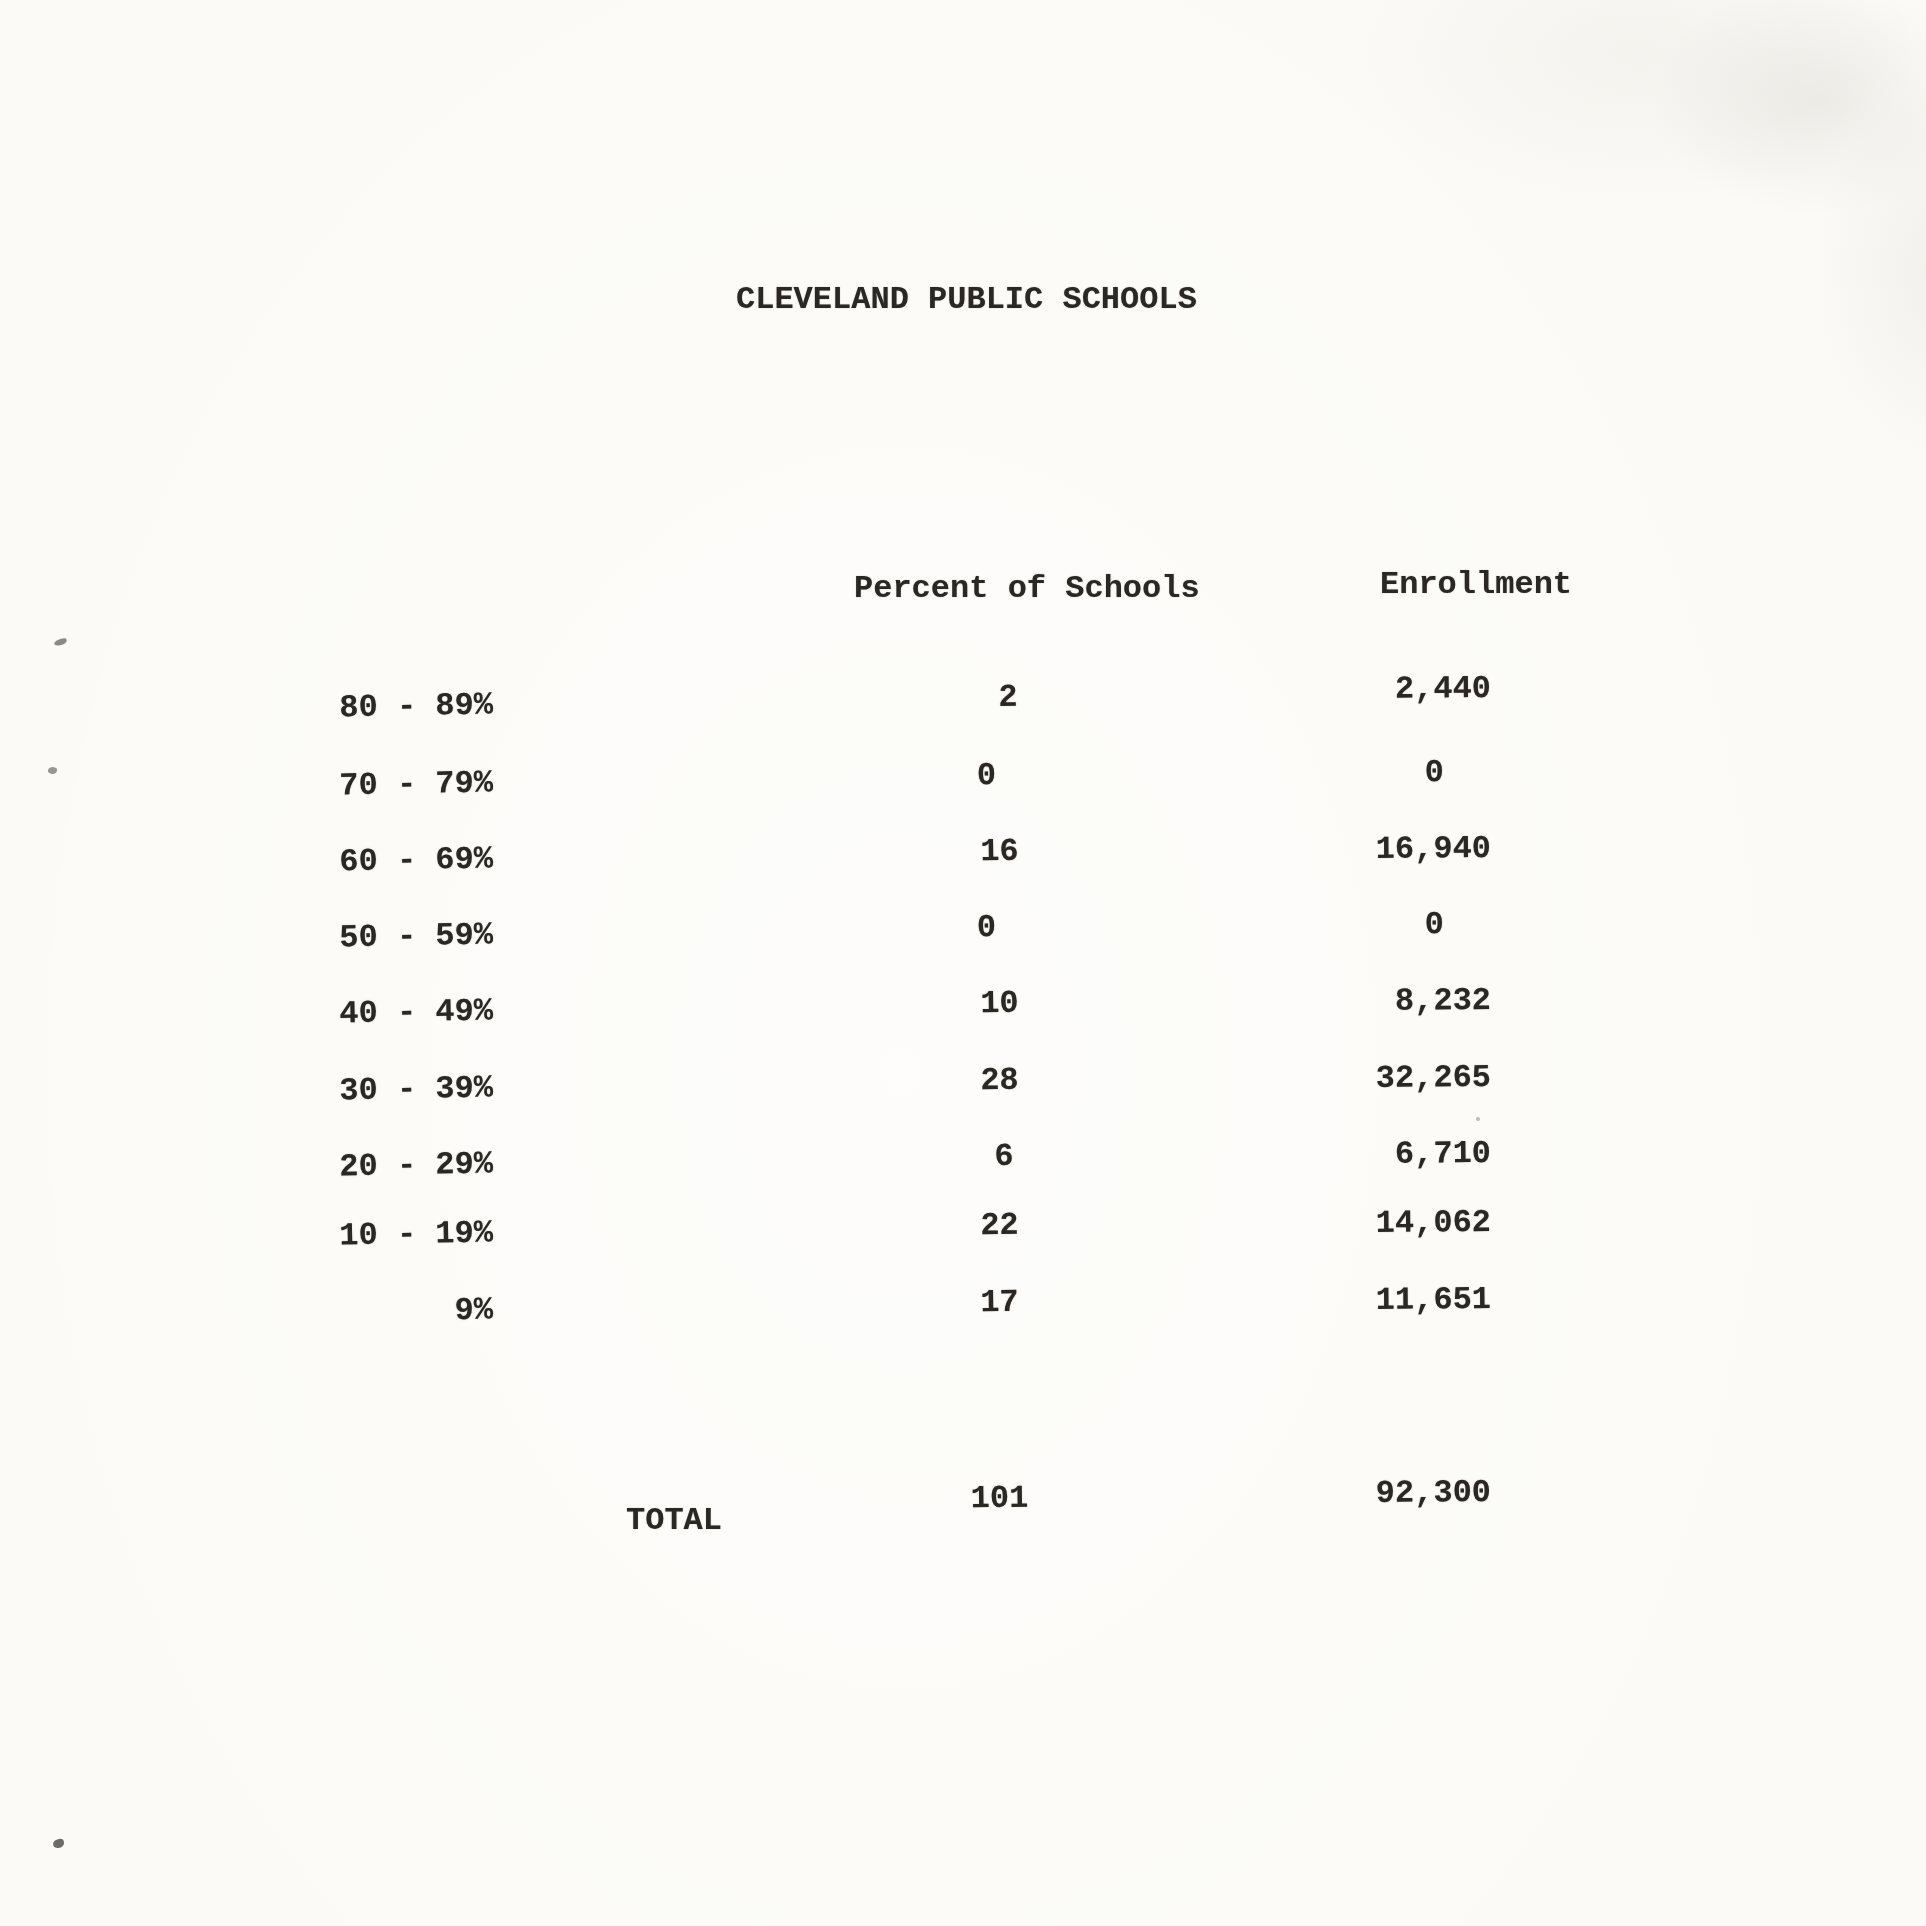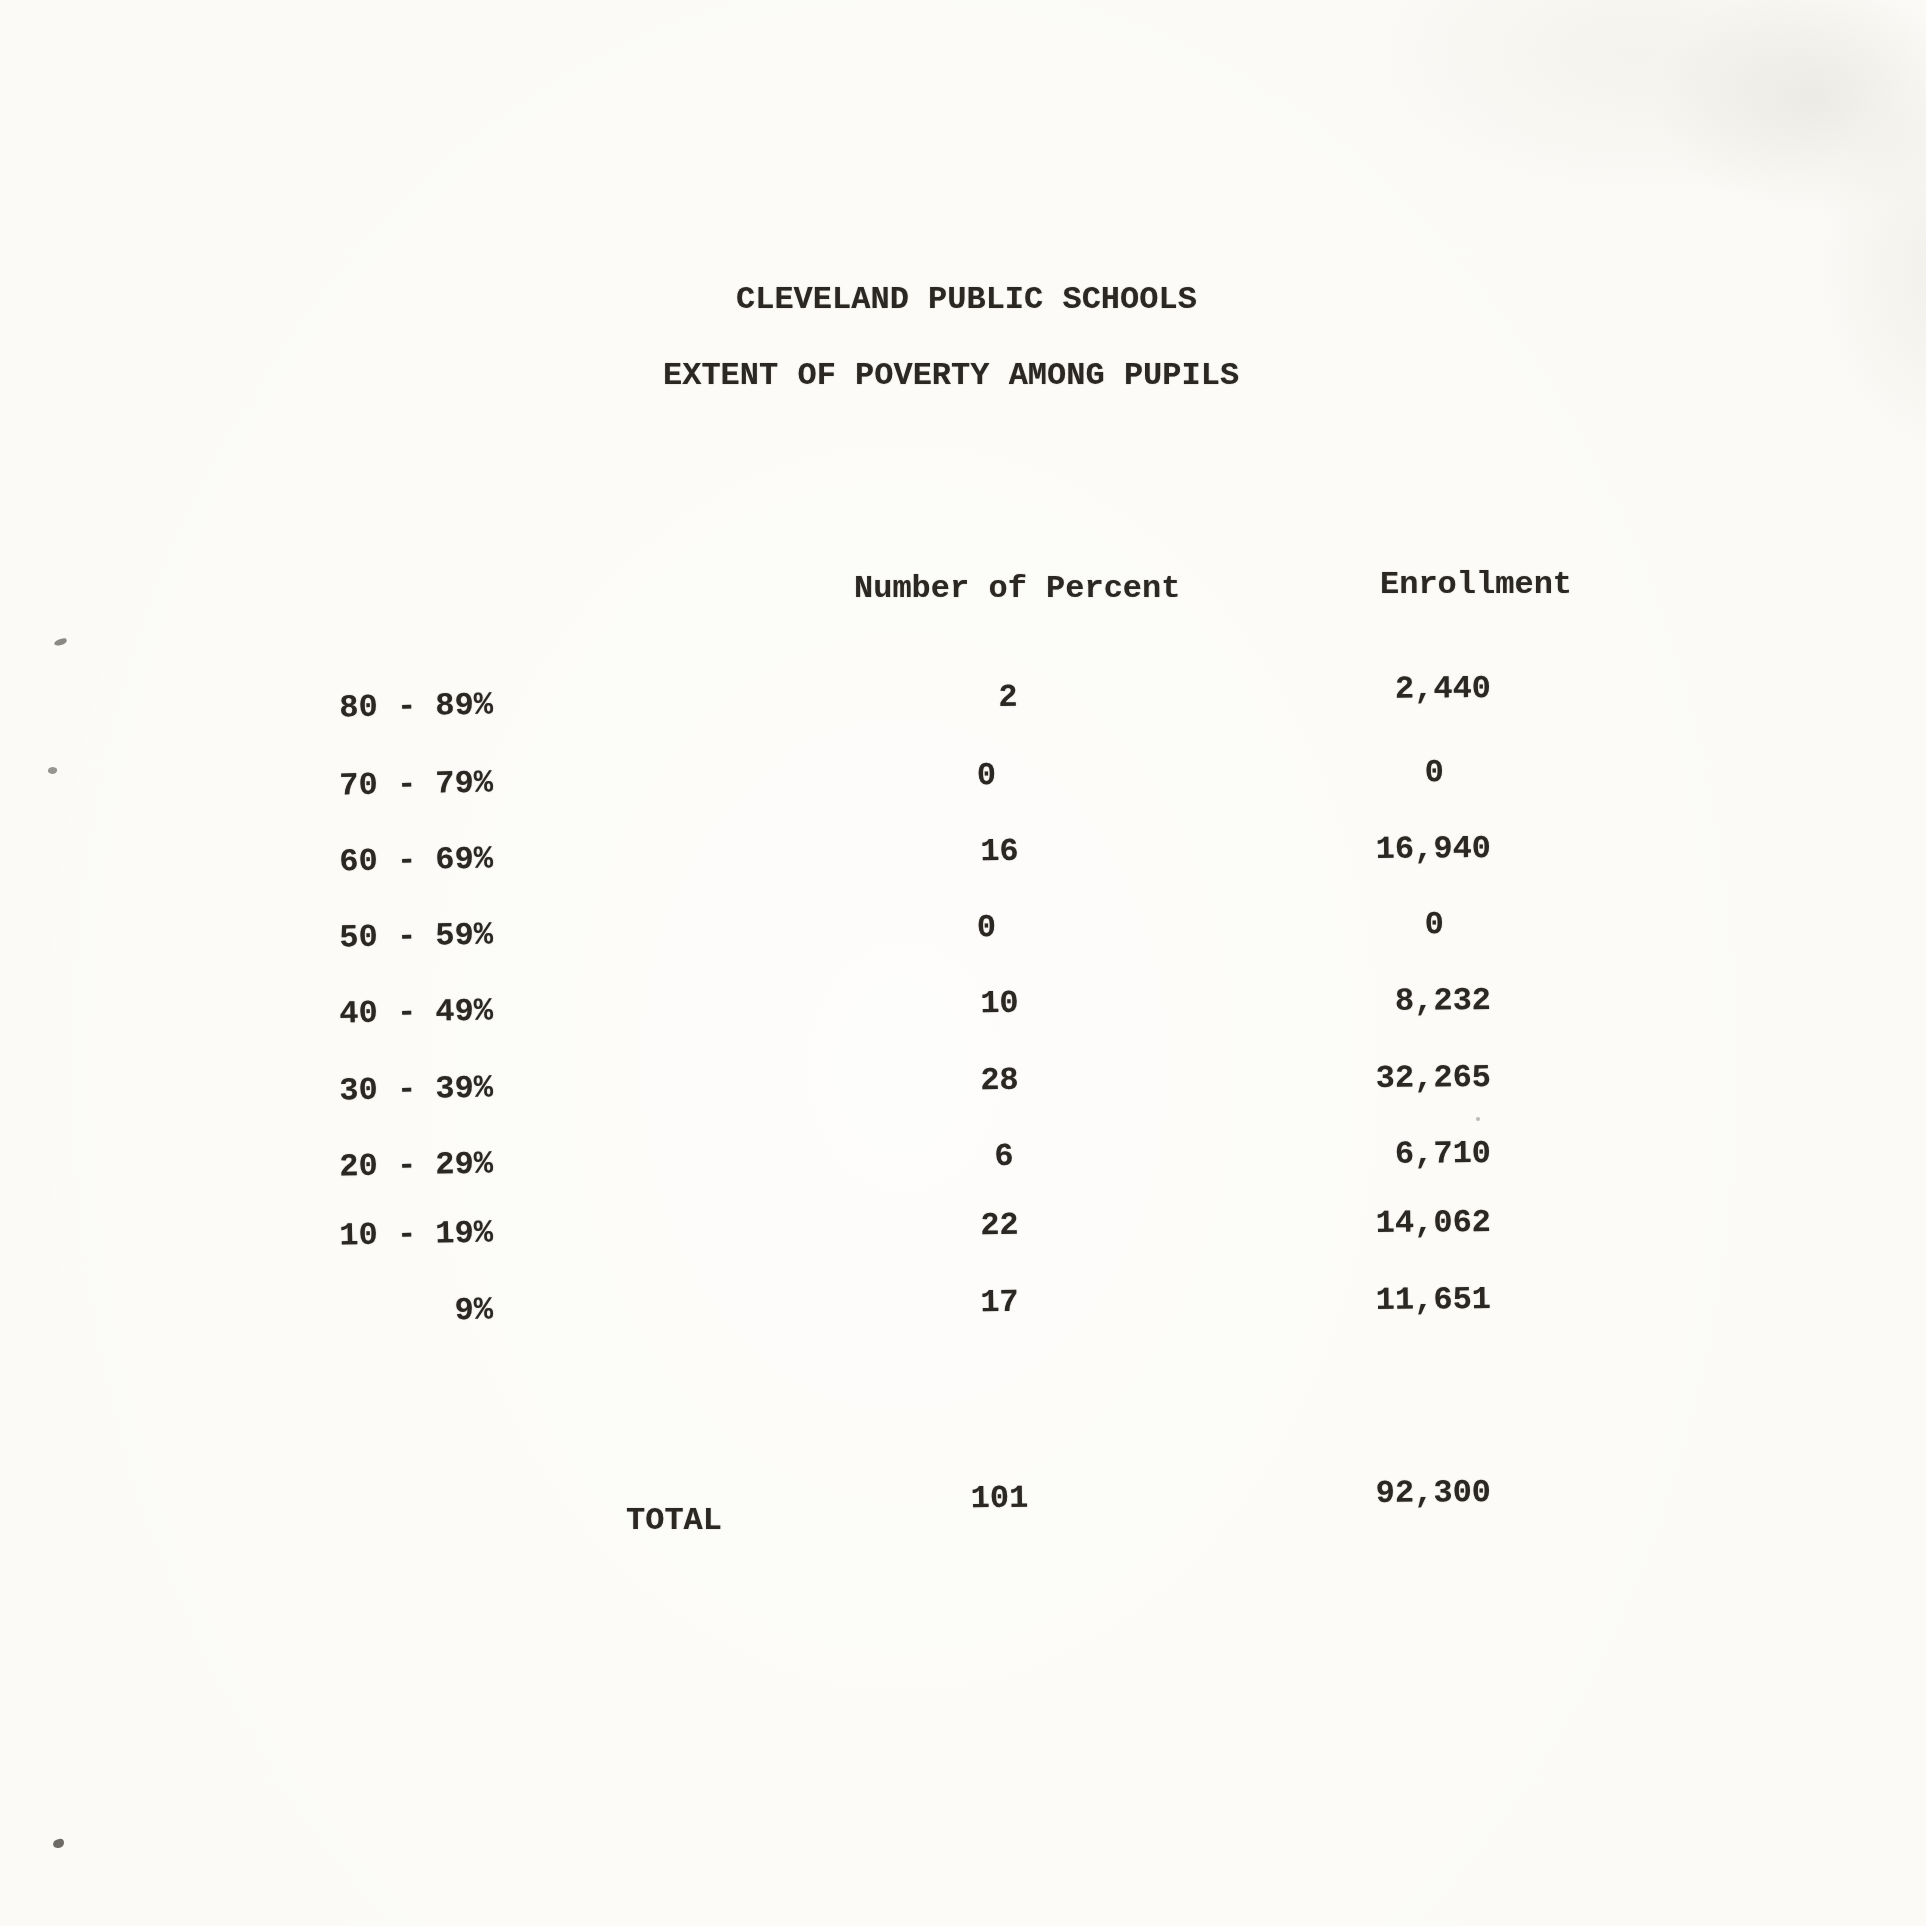--- a/index.html
+++ b/index.html
@@ -77,25 +77,24 @@
   .speck-2 { left: 48px; top: 767px; width: 9.2px; height: 7px; opacity: 0.55; transform: rotate(8deg); }
   .speck-3 { left: 53px; top: 1839px; width: 10.8px; height: 8.5px; opacity: 0.78; transform: rotate(-6deg); }
   .speck-5 { left: 1476px; top: 1117px; width: 3.9px; height: 3.9px; opacity: 0.35; border-radius: 50%; }
 </style>
 </head>
 <body>
 
 <div class="page">
 
   <div class="txt title">CLEVELAND PUBLIC SCHOOLS</div>
-  <div class="txt subtitle">EXTENT OF POVERTY AMONG PUPILS</div>
 
   <div class="txt hdr-col1">
   </div>
-  <div class="txt hdr-col2">Number of Percent</div>
+  <div class="txt hdr-col2">Percent of Schools</div>
   <div class="txt hdr-col3">Enrollment</div>
 
   <div class="tbody">
     <div class="row" style="top:689px">
       <div class="txt c1">80 - 89%</div>
       <div class="txt c2">2</div>
       <div class="txt c3">2,440</div>
     </div>
     <div class="row" style="top:767px">
       <div class="txt c1">70 - 79%</div>

